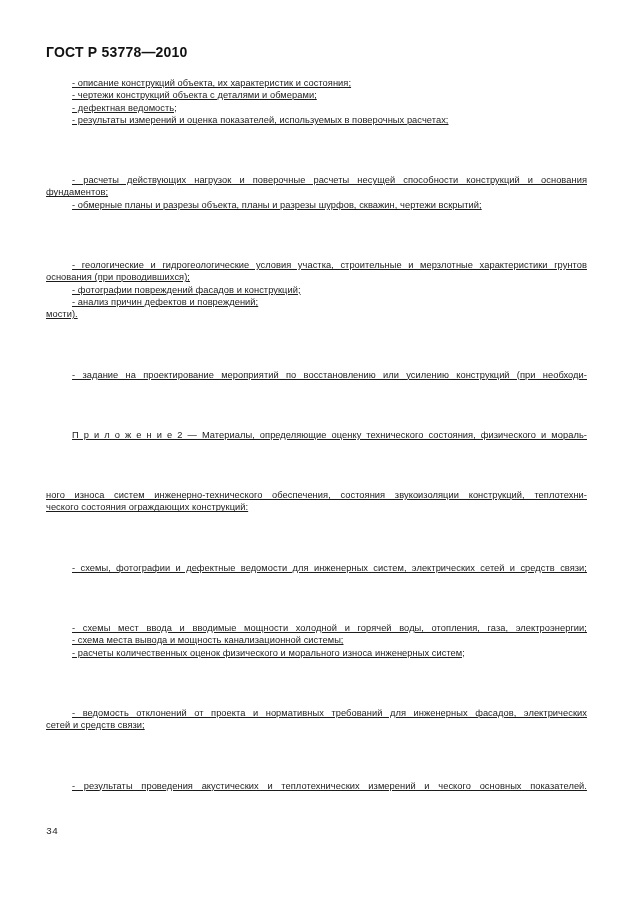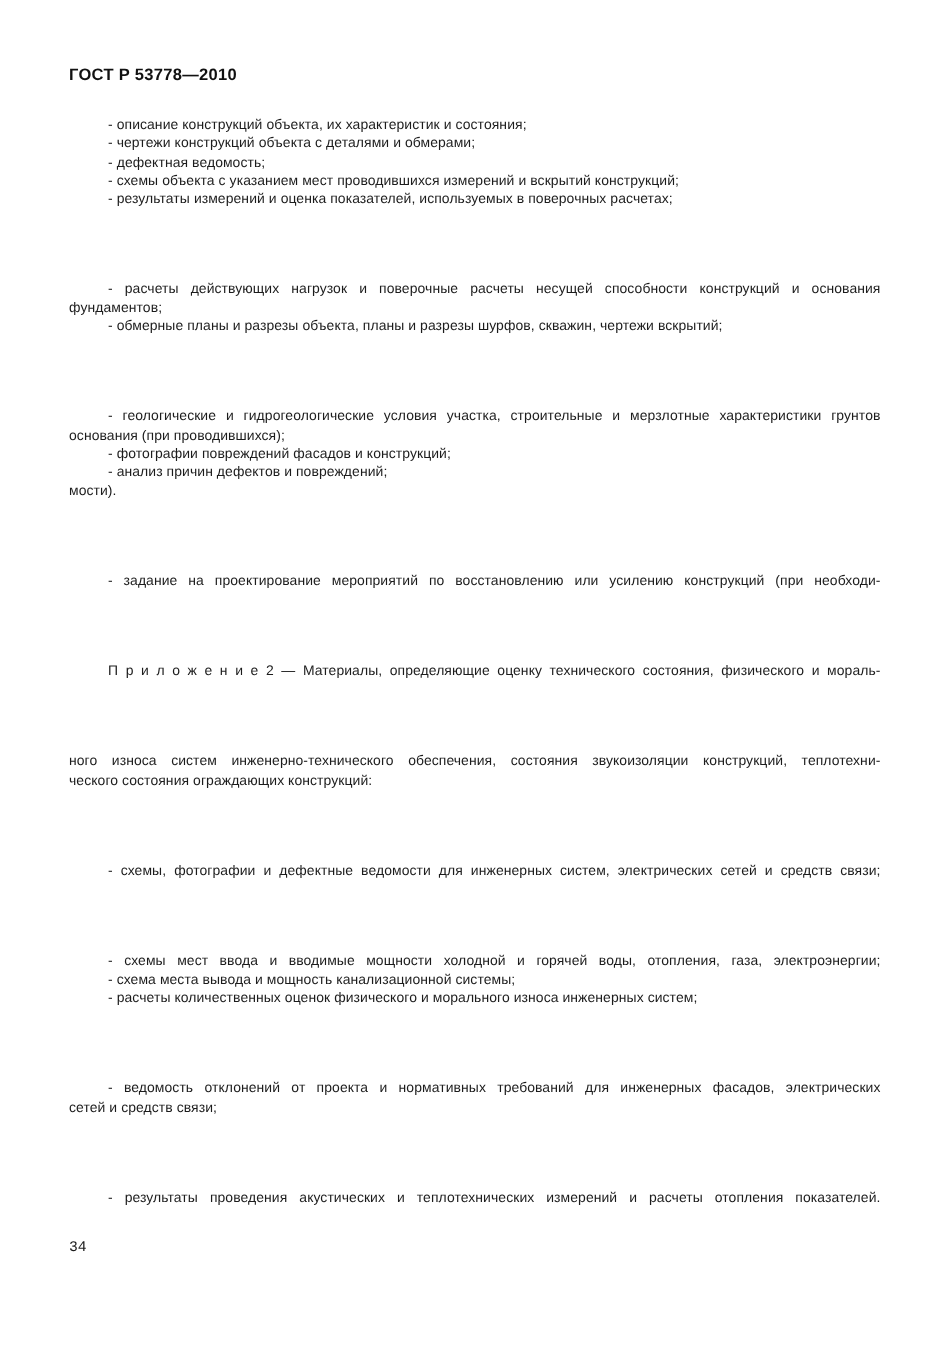--- a/index.html
+++ b/index.html
@@ -13,34 +13,35 @@
     height: 913px;
     background: #ffffff;
     font-family: "Liberation Sans", "DejaVu Sans", sans-serif;
     color: #1c1c1c;
     overflow: hidden;
   }
   .doc-header {
     position: absolute;
     left: 46px;
     top: 44px;
-    font-size: 11px;
+    font-size: 14px;
     font-weight: 700;
     letter-spacing: 0.2px;
     color: #111111;
     white-space: nowrap;
   }
   .doc-body {
     position: absolute;
     left: 46px;
     top: 77px;
     width: 541px;
     font-size: 9.3px;
     line-height: 12.3px;
     letter-spacing: 0.05px;
+    text-decoration: underline;
   }
   .para {
     margin: 0;
     padding: 0;
   }
   .ln {
     height: 12.3px;
     overflow: hidden;
     white-space: normal;
   }
@@ -70,23 +71,20 @@
 
   <div class="doc-body" id="doc-body">
       <div class="para">
         <div class="ln first">- описание конструкций объекта, их характеристик и состояния;</div>
       </div>
       <div class="para">
         <div class="ln first">- чертежи конструкций объекта с деталями и обмерами;</div>
       </div>
       <div class="para">
         <div class="ln first">- дефектная ведомость;</div>
-      </div>
-      <div class="para">
-        <div class="ln first">- схемы объекта с указанием мест проводившихся измерений и вскрытий конструкций;</div>
       </div>
       <div class="para">
         <div class="ln first">- результаты измерений и оценка показателей, используемых в поверочных расчетах;</div>
       </div>
       <div class="para">
         <div class="ln fill first">- расчеты действующих нагрузок и поверочные расчеты несущей способности конструкций и основания</div>
         <div class="ln">фундаментов;</div>
       </div>
       <div class="para">
         <div class="ln first">- обмерные планы и разрезы объекта, планы и разрезы шурфов, скважин, чертежи вскрытий;</div>
@@ -120,18 +118,18 @@
         <div class="ln first">- схема места вывода и мощность канализационной системы;</div>
       </div>
       <div class="para">
         <div class="ln first">- расчеты количественных оценок физического и морального износа инженерных систем;</div>
       </div>
       <div class="para">
         <div class="ln fill first">- ведомость отклонений от проекта и нормативных требований для инженерных фасадов, электрических</div>
         <div class="ln">сетей и средств связи;</div>
       </div>
       <div class="para">
-        <div class="ln fill first">- результаты проведения акустических и теплотехнических измерений и расчеты отопления показателей.</div>
+        <div class="ln fill first">- результаты проведения акустических и теплотехнических измерений и ческого основных показателей.</div>
       </div>
     </div>
 
   <div class="page-number">34</div>
 </div>
 
 </body></html>

